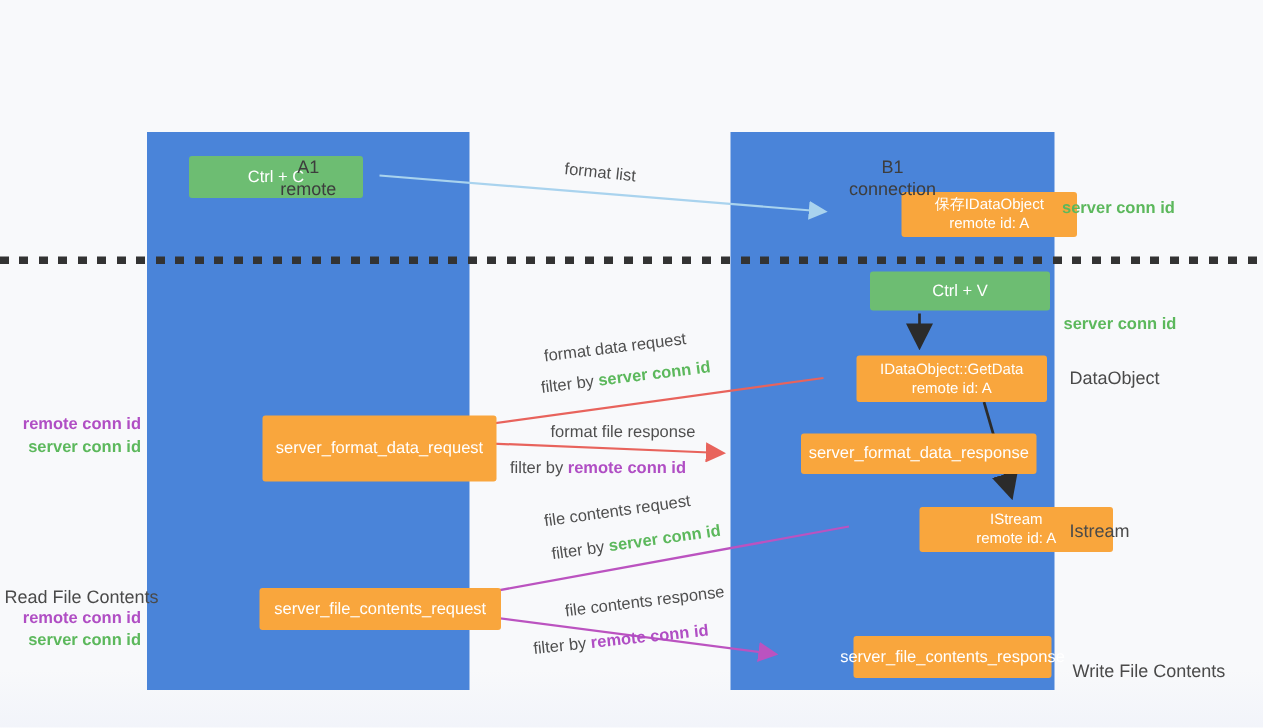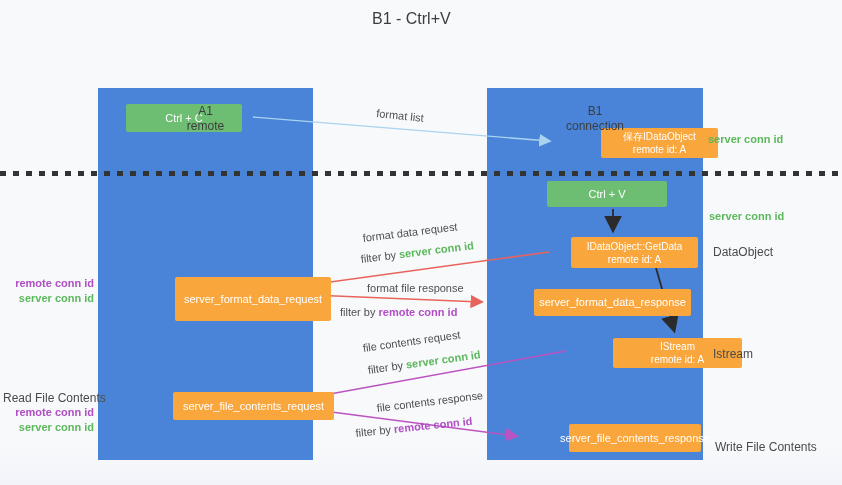--- a/index.html
+++ b/index.html
@@ -33,21 +33,21 @@
   .mk-black{fill:var(--arrow-black);}
   .mk-red{fill:var(--arrow-red);}
   .mk-mag{fill:var(--arrow-magenta);}
   
   .node{display:flex;flex-direction:column;align-items:center;justify-content:center;
     color:#fff;font-size:11px;line-height:13px;text-align:center;border-radius:2px;z-index:3;}
   .node.green{background:var(--box-green);}
   .node.orange{background:var(--box-orange);margin-left:45px;}
   .nb-ctrl-c{left:126px;top:104px;width:116px;height:28px;}
   .nb-save{left:556px;top:128px;width:117px;height:30px;font-size:10px;}
-  .nb-ctrl-v{left:547px;top:181px;width:120px;height:26px;}
+  .nb-ctrl-v{left:580px;top:181px;width:120px;height:26px;}
   .nb-getdata{left:526px;top:237px;width:127px;height:31px;font-size:10px;}
   .nb-format-req{left:130px;top:277px;width:156px;height:44px;}
   .nb-format-resp{left:489px;top:289px;width:157px;height:27px;}
   .nb-istream{left:568px;top:338px;width:129px;height:30px;font-size:10px;}
   .nb-file-req{left:128px;top:392px;width:161px;height:28px;}
   .nb-file-resp{left:524px;top:424px;width:132px;height:28px;text-align:right;}
   
   .alabel{font-size:11px;color:#4f4f4f;white-space:nowrap;z-index:4;transform-origin:left top;}
   .al-format-list{left:377px;top:107px;transform:rotate(6deg);}
   .al-fd-req{left:362px;top:232px;transform:rotate(-7deg);}
@@ -70,21 +70,20 @@
   .sl-write{left:715px;top:440px;}
   .left-group{left:8px;width:86px;text-align:right;line-height:15px;z-index:4;}
   .lg-1{top:276px;}
   .sl-read{left:3px;top:391px;width:92px;text-align:right;}
   .lg-2{top:405px;}
 </style>
 </head>
 <body>
 
 <div class="abs title">
-  <div>B1 - Ctrl+V</div>
 </div>
 
 <div class="abs lane-hd a1">
   <div>A1</div>
   <div>remote</div>
 </div>
 <div class="abs lane-hd b1">
   <div>B1</div>
   <div>connection</div>
 </div>

